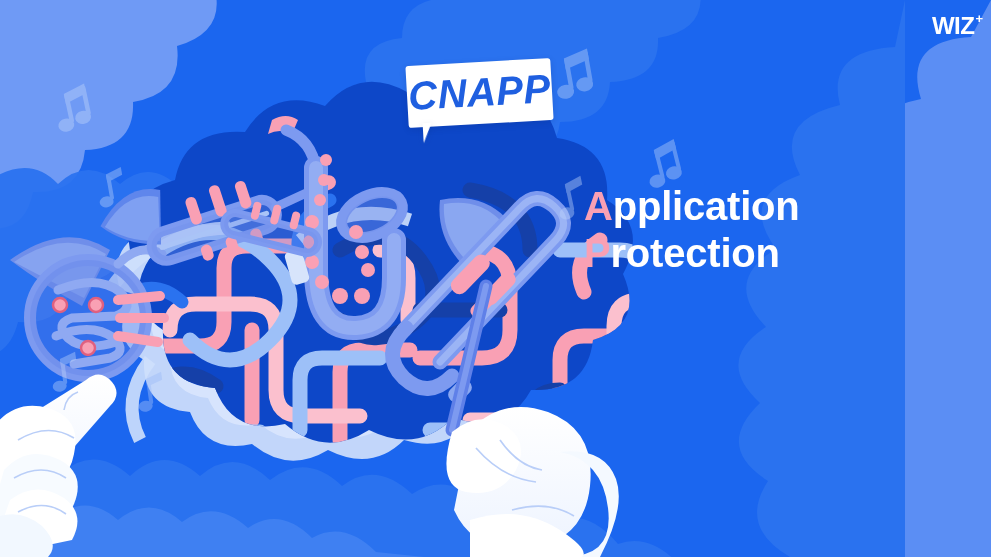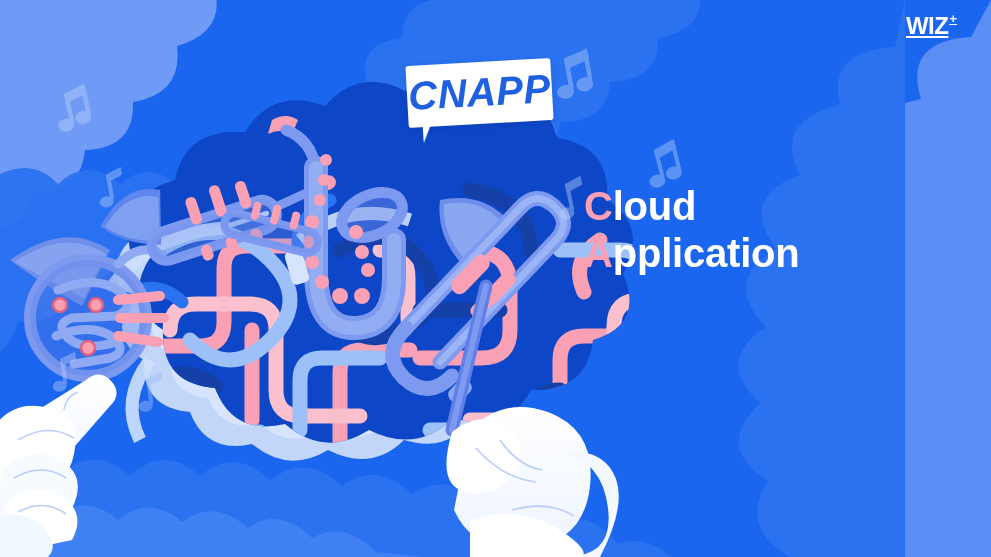--- a/index.html
+++ b/index.html
@@ -43,24 +43,23 @@
     font-style:italic;
     font-weight:700;
     font-size:40px;
     letter-spacing:.5px;
     color:#1f5fe0;
     padding-bottom:2px;
   }
 
   
   .logo{
-    position:absolute; right:34px; top:14px;
+    position:absolute; right:8px; top:14px;
     display:flex; align-items:flex-start;
     color:#ffffff;
-    text-decoration:underline;
   }
   .logo-text{
     font-size:24px; font-weight:700; letter-spacing:-.5px;
     line-height:1; color:#ffffff;
   }
   .logo-spark{
     font-size:13px; font-weight:700; line-height:1;
     margin-left:1px; margin-top:-2px; color:#ffffff;
   }
 
@@ -422,20 +421,20 @@
     <div class="bubble-tail"></div>
   </div>
 
   <div class="logo">
     <span class="logo-text">WIZ</span>
     <span class="logo-spark">+</span>
   </div>
 
   <div class="acronym">
     <div class="acr-line">
-      <span class="acr-initial">C</span><span>loud</span>
+      <span class="acr-initial">A</span><span>pplication</span>
     </div>
     <div class="acr-line">
-      <span class="acr-initial">A</span><span>pplication</span>
+      <span class="acr-initial">P</span><span>rotection</span>
     </div>
   </div>
 
 </div>
 
 </body></html>

